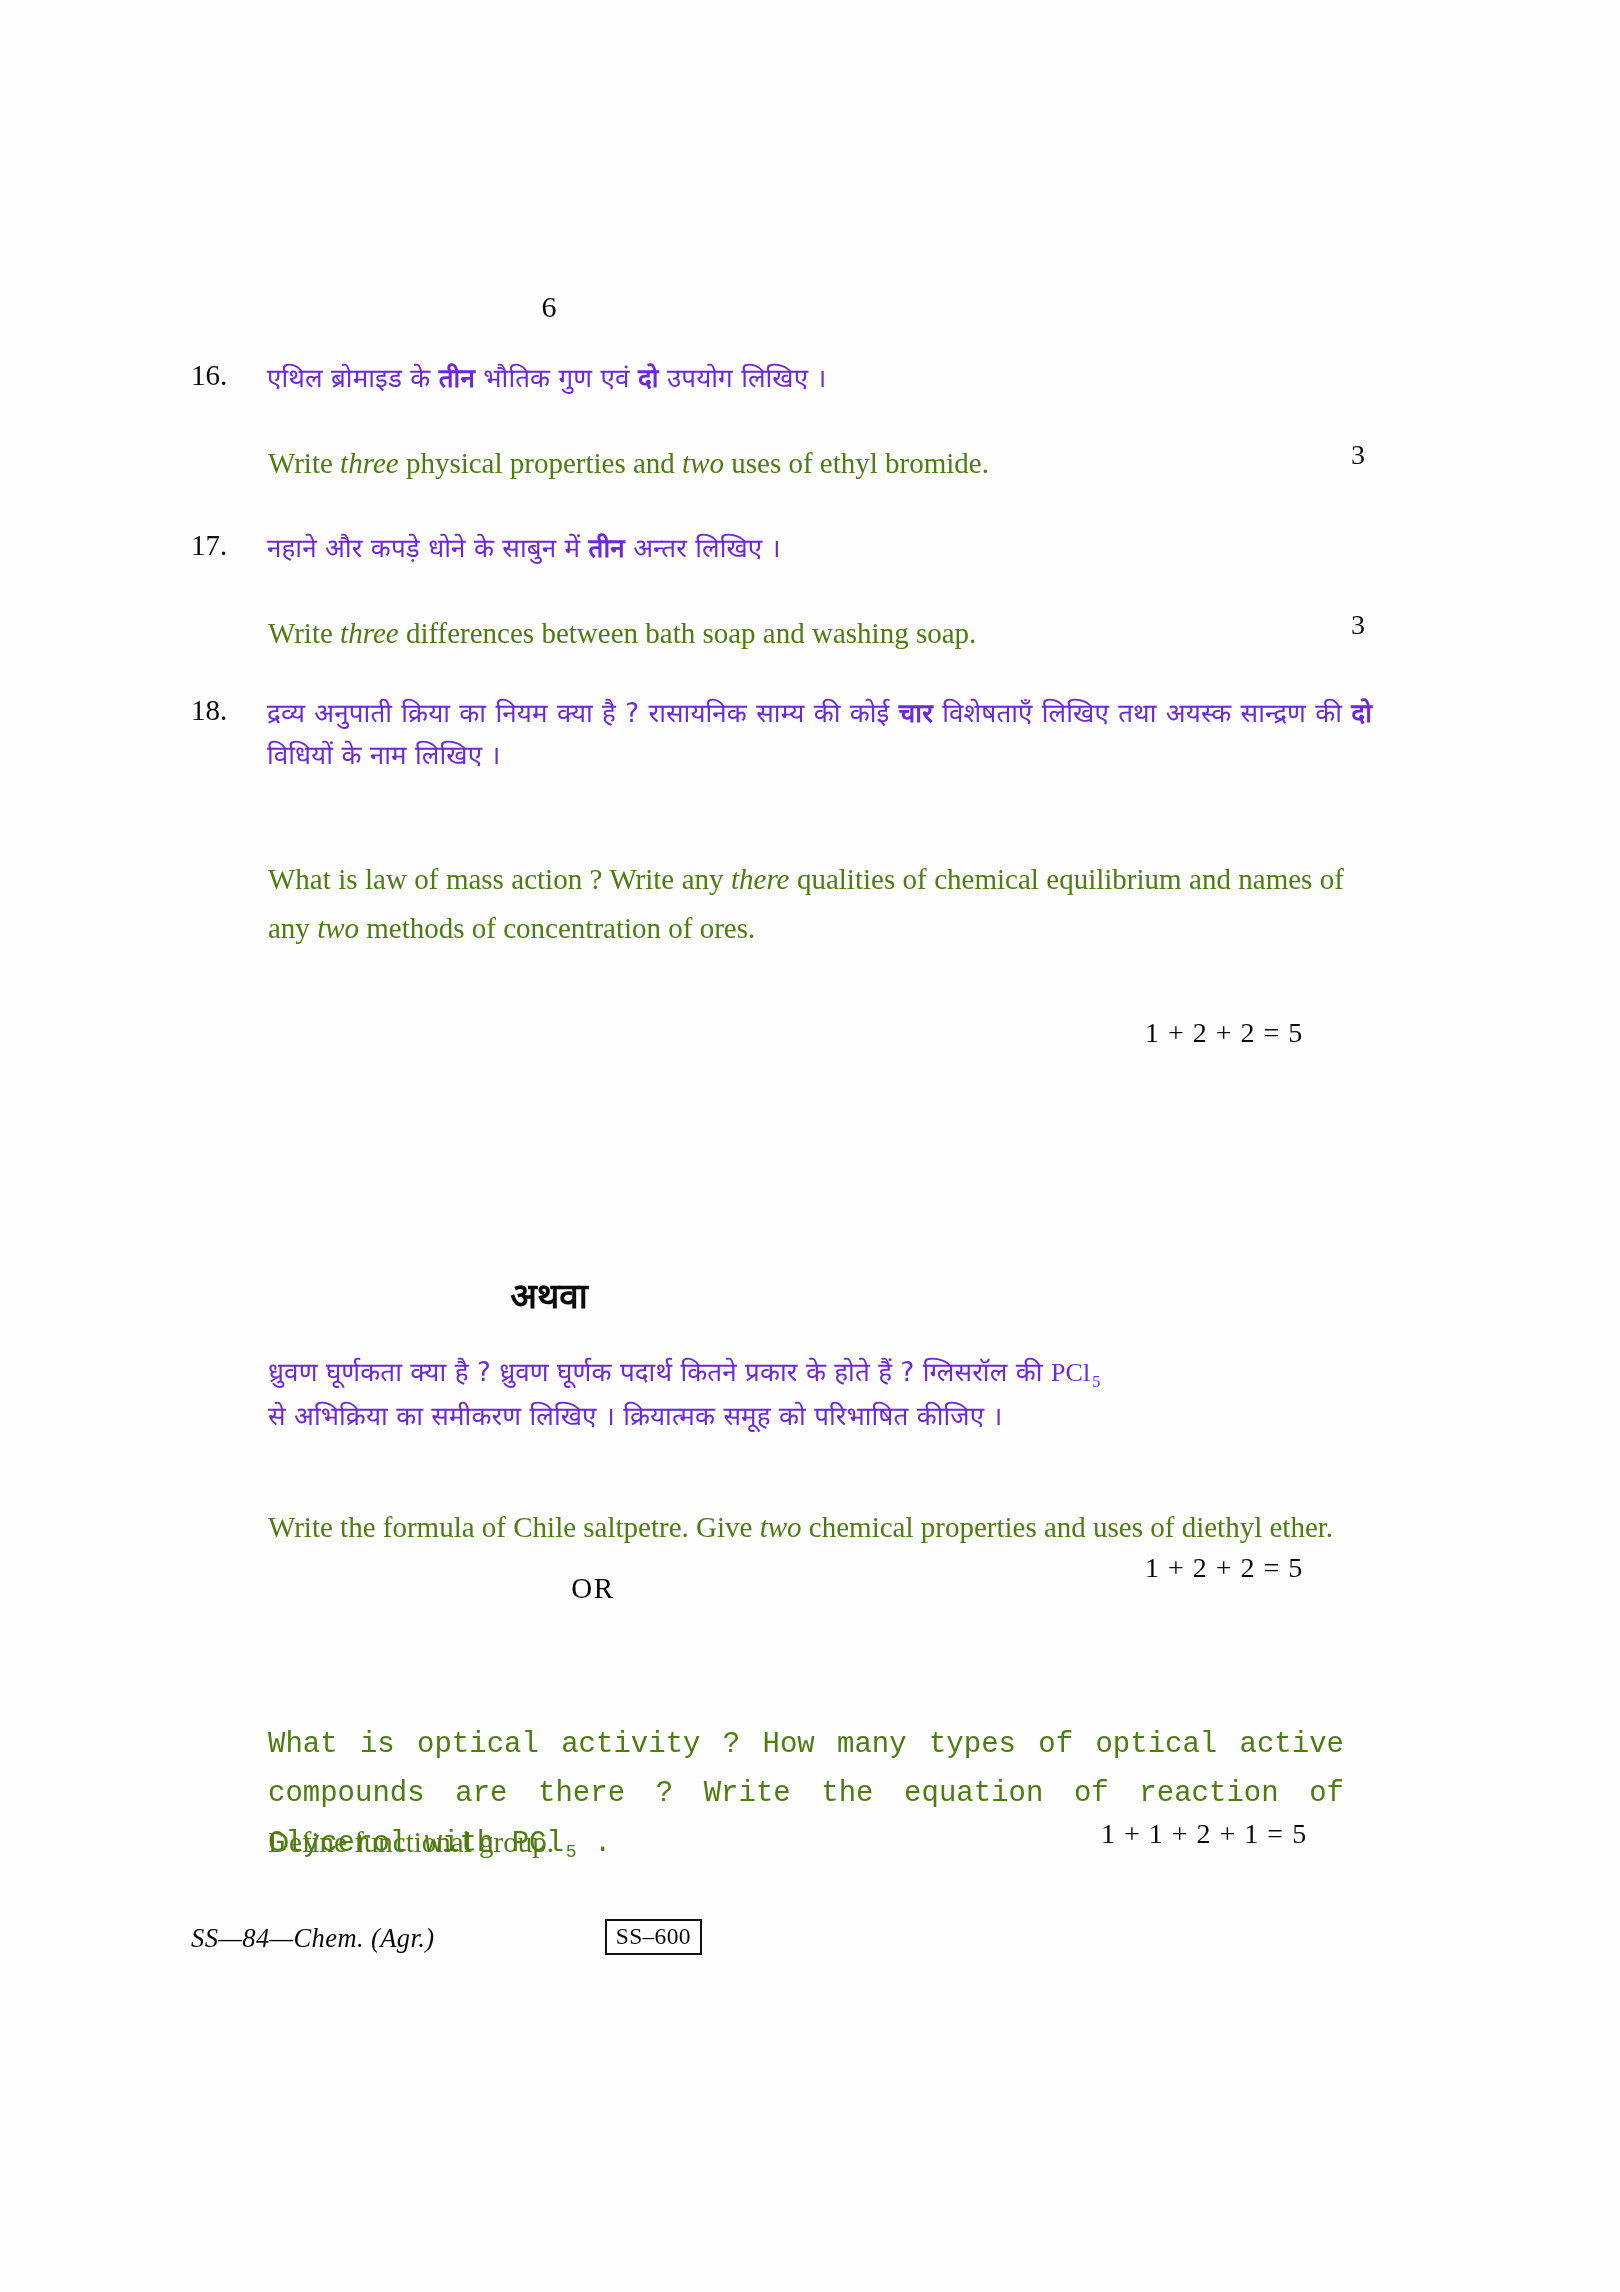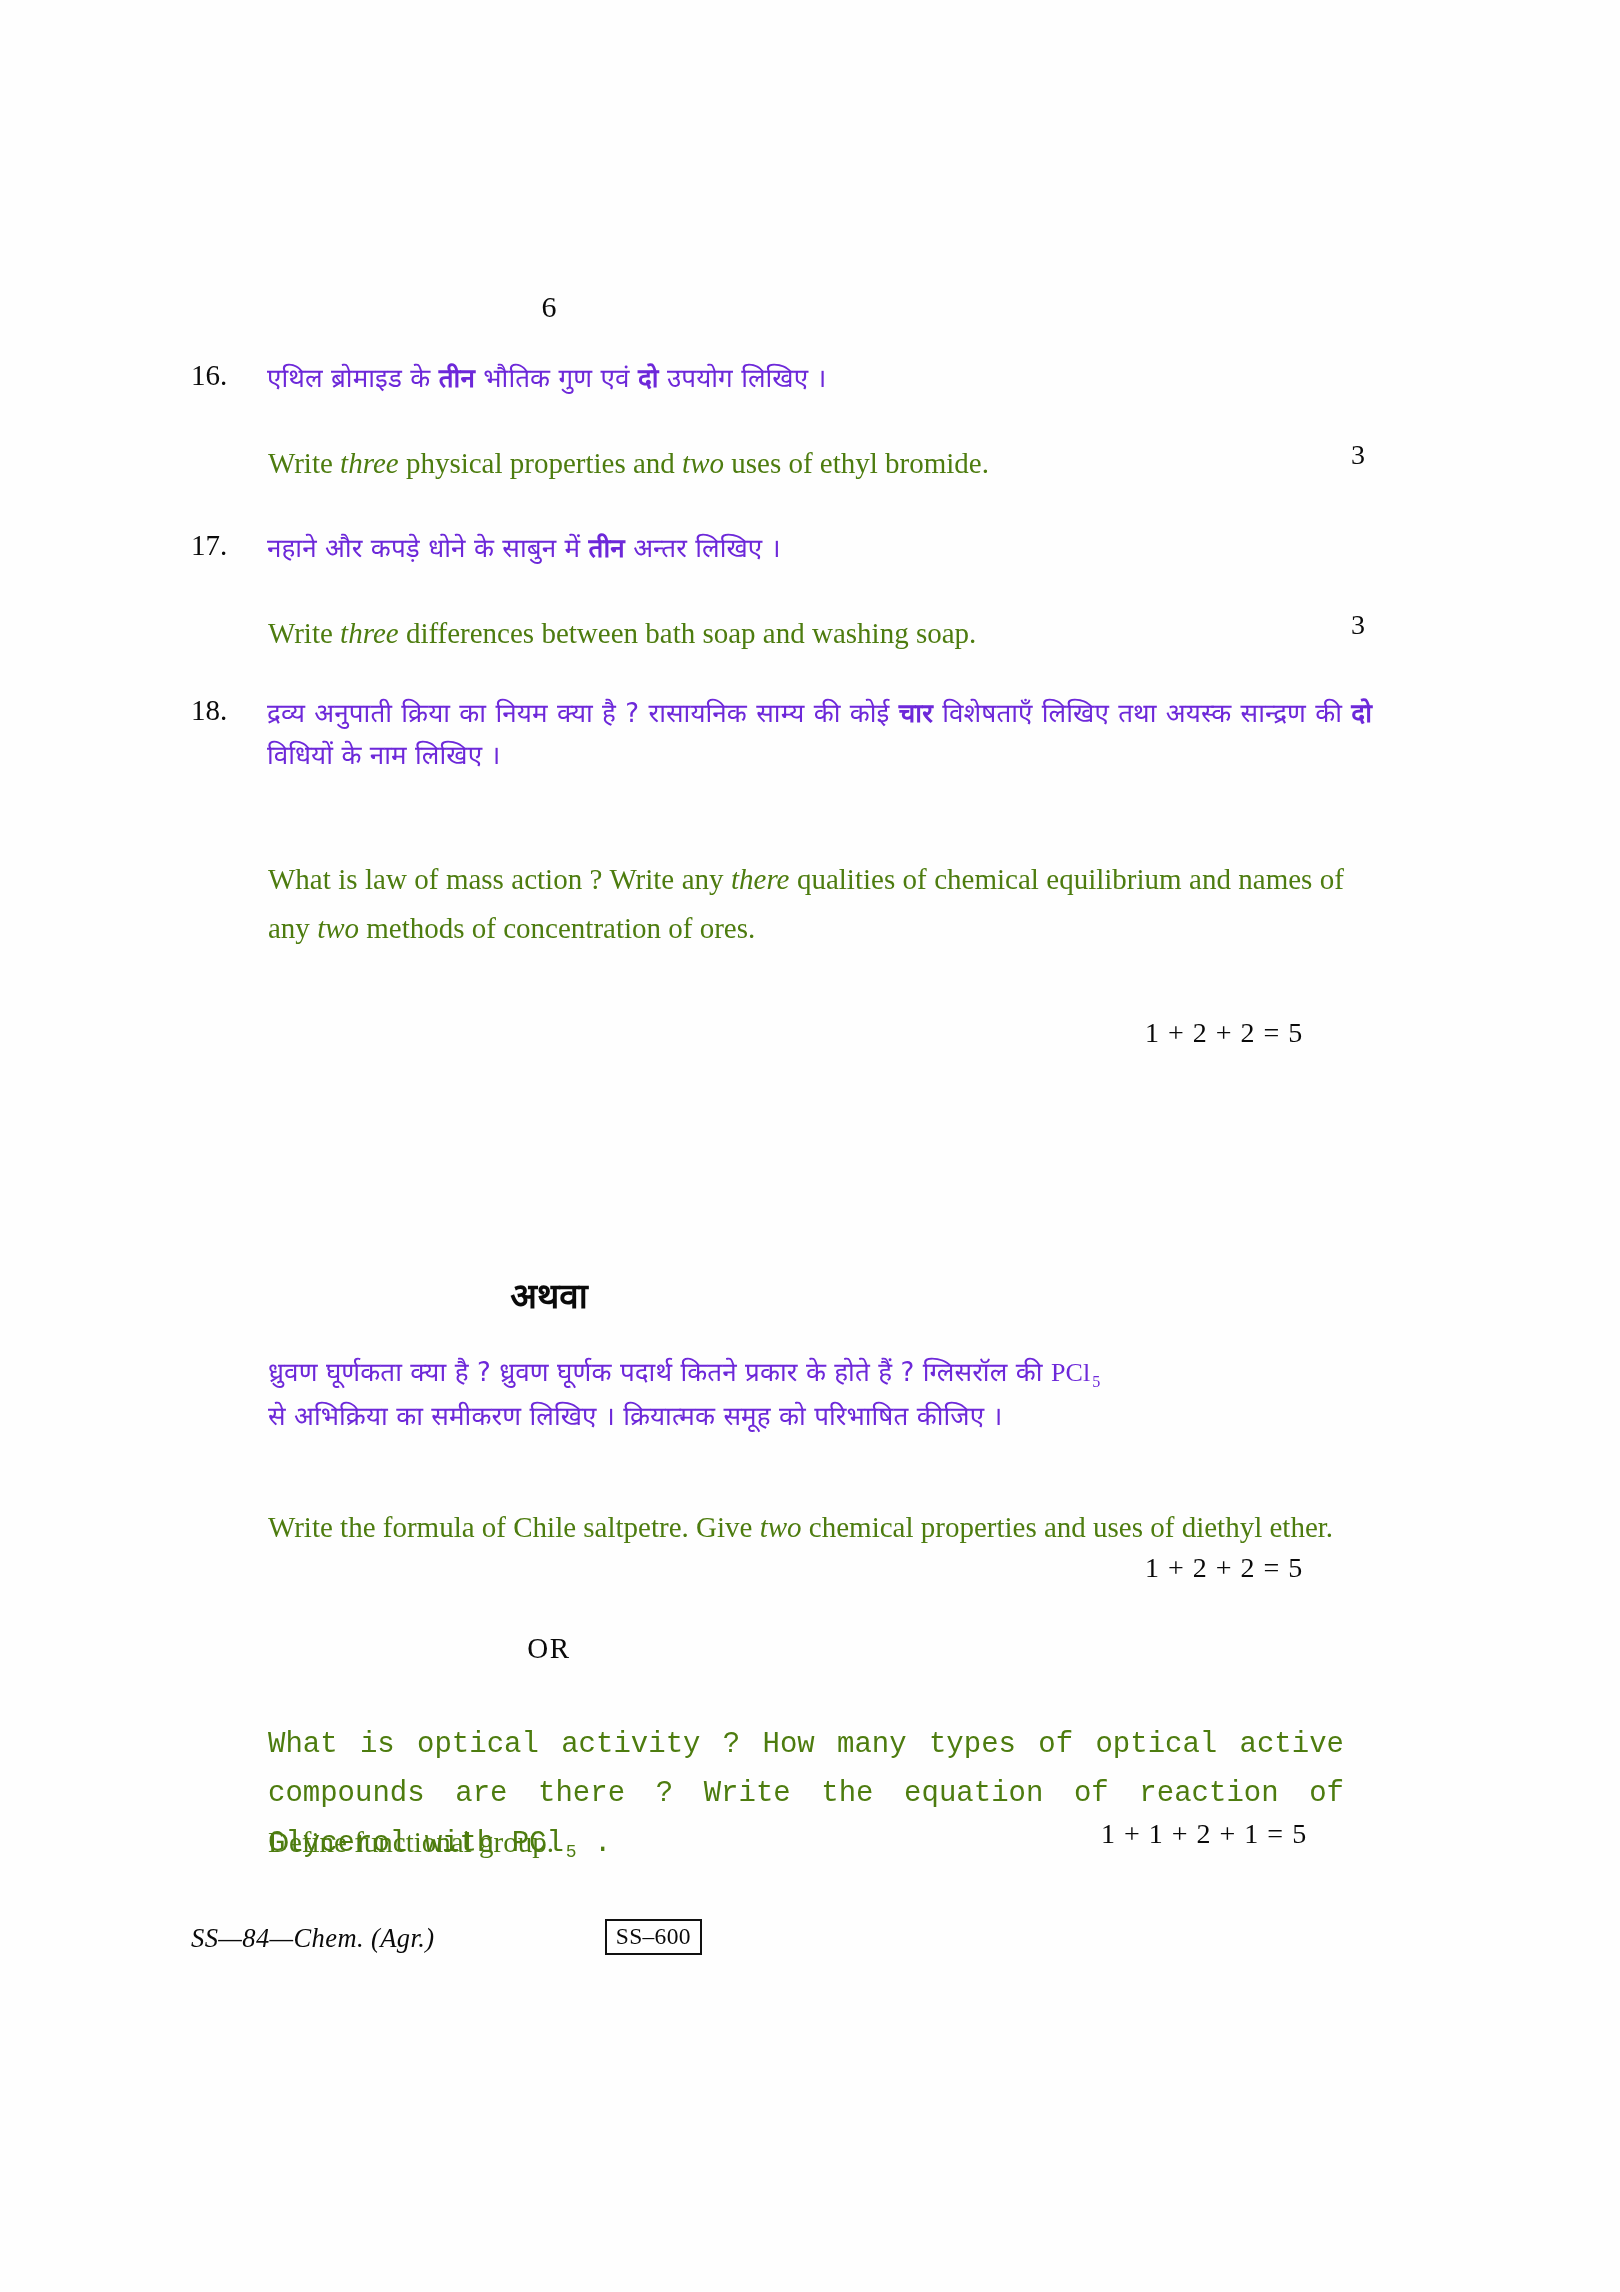--- a/index.html
+++ b/index.html
@@ -150,21 +150,21 @@
 
   #q19        { left: 191px; top: 1115px; width: 1181px; }
 
   #athava     { left: 0; top: 1271px; width: 1098px; }
 
   #altHindi   { position:absolute; left: 268px; top: 1351px; width: 1098px; }
 
   #altEn      { position:absolute; left: 268px; top: 1503px; width: 1076px; }
   #altEnMarks { left: 1145px; top: 1552px; }
 
-  #orLabel    { left: 0; top: 1632px; width: 1098px; }
+  #orLabel    { left: 0; top: 1572px; width: 1098px; padding-left: 44px; }
 
   #orEn       { position:absolute; left: 268px; top: 1720px; width: 1076px; font-family: Liberation Mono, monospace; }
   #orDefine   { position:absolute; left: 268px; top: 1818px; width: 686px; }
   #orMarks    { left: 1101px; top: 1818px; }
 </style>
 </head>
 <body>
 
 <div class="page">
 

